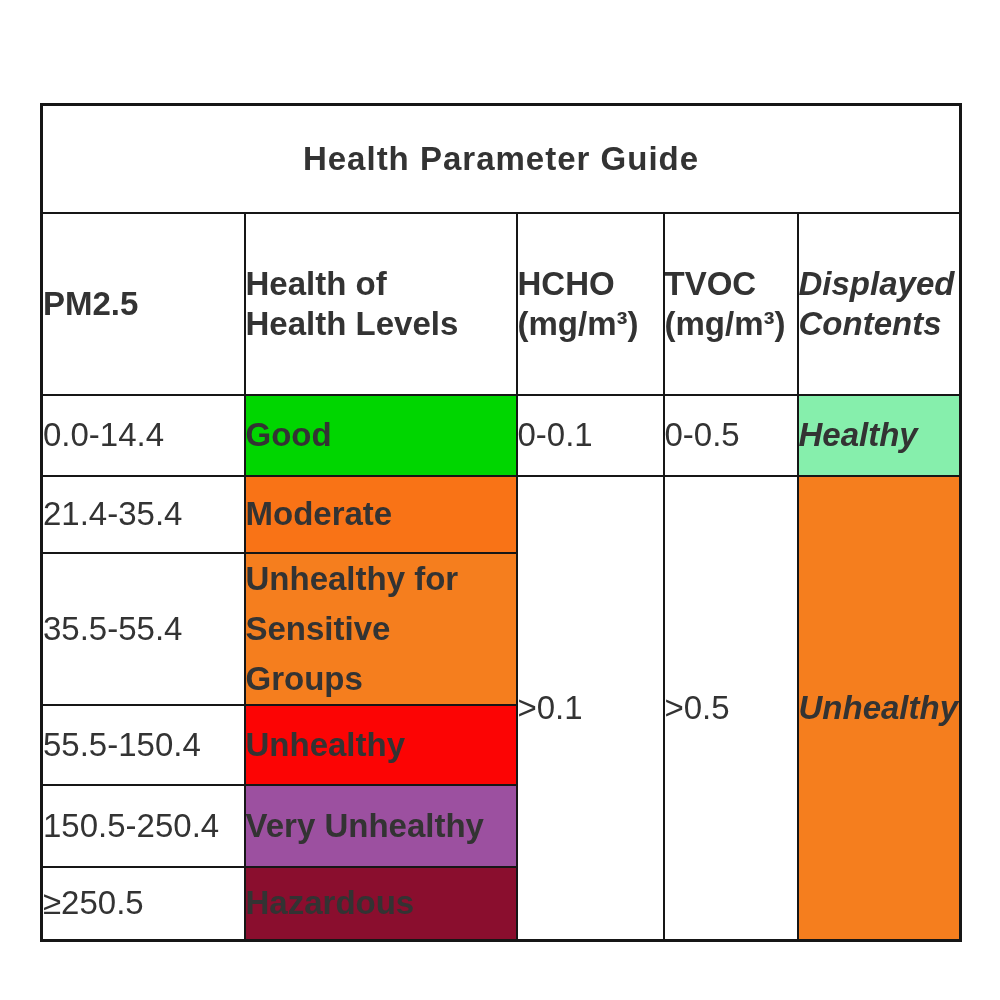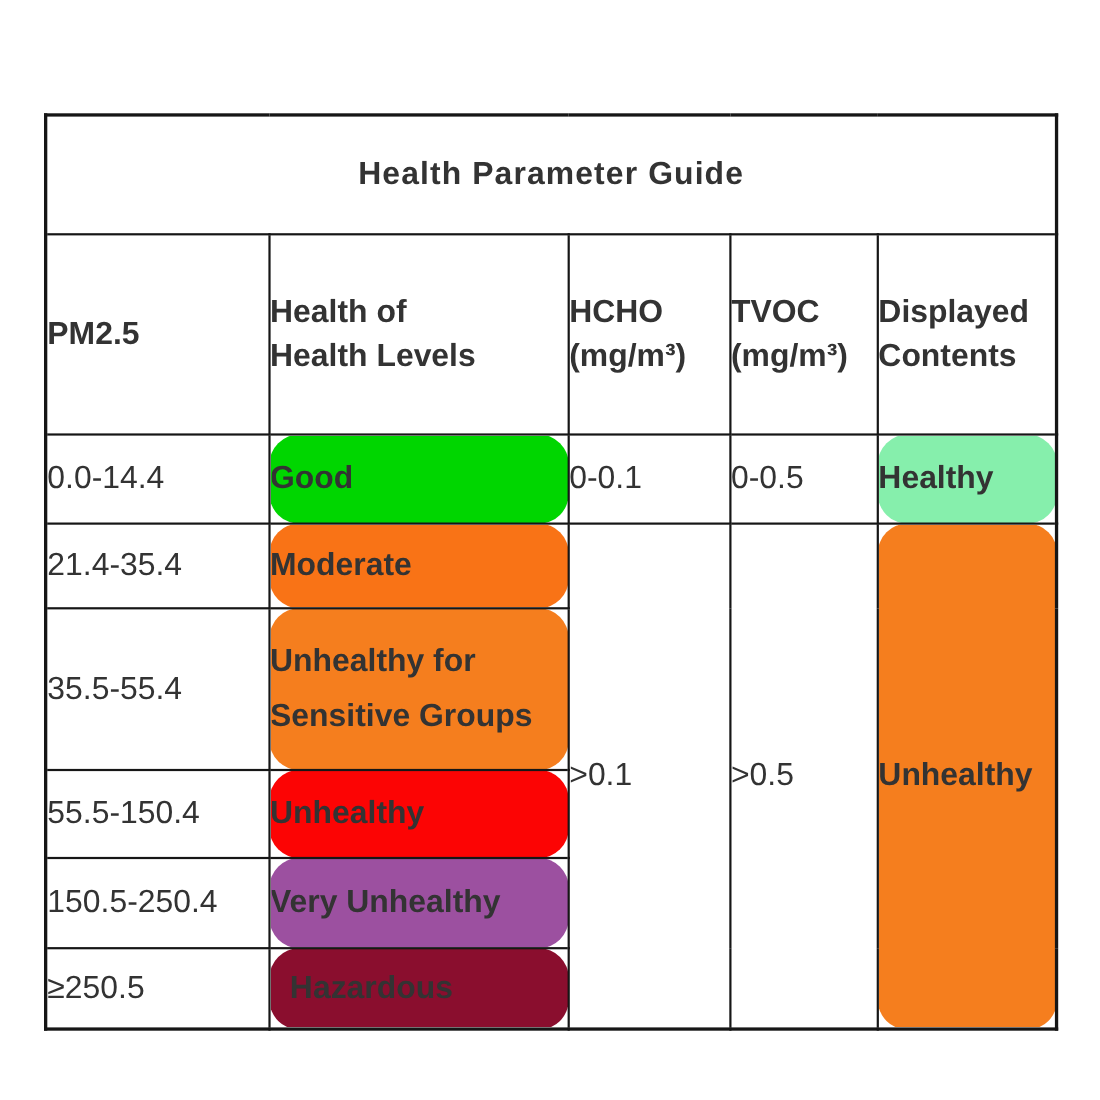--- a/index.html
+++ b/index.html
@@ -17,30 +17,30 @@
   }
   table.guide {
     border-collapse: collapse;
     table-layout: fixed;
     border: 3px solid #161616;
   }
   table.guide td {
     border: 2px solid #161616;
     vertical-align: middle;
     color: #333333;
-    font-size: 29px;
+    font-size: 33px;
     padding: 0;
     overflow: hidden;
   }
   
   td.c-pm   { padding-left: 22px; }
   td.c-lvl  { padding-left: 20px; }
   td.c-hcho { padding-left: 16px; }
   td.c-tvoc { padding-left: 16px; }
-  td.c-disp { padding-left: 12px; }
+  td.c-disp { padding-left: 12px; font-style: italic; }
 
   tr.r-title  { height: 108px; }
   tr.r-header { height: 182px; }
   tr.r-1 { height: 81px; }
   tr.r-2 { height: 77px; }
   tr.r-3 { height: 147px; }
   tr.r-4 { height: 80px; }
   tr.r-5 { height: 82px; }
   tr.r-6 { height: 74px; }
 
@@ -53,21 +53,20 @@
     padding: 0;
   }
   td.hdr {
     font-weight: bold;
     font-size: 26px;
     line-height: 40px;
     color: #3a3a3a;
   }
   .lbl {
     font-weight: bold;
-    border-radius: 27px;
   }
   .text-dark  { color: #333333; }
   .text-light { color: #ffffff; }
   .two-line-lvl { line-height: 50px; }
   .line { display: block; }
 </style>
 </head>
 <body>
 
 <div class="guide-wrap">
@@ -134,17 +133,17 @@
       <td class="c-lvl lbl text-light" style="background-color: rgb(252, 4, 4);">Unhealthy</td>
     </tr>
 
     <tr class="r-5">
       <td class="c-pm">150.5-250.4</td>
       <td class="c-lvl lbl text-light" style="background-color: rgb(156, 80, 160);">Very Unhealthy</td>
     </tr>
 
     <tr class="r-6">
       <td class="c-pm">≥250.5</td>
-      <td class="c-lvl lbl text-light" style="background-color: rgb(138, 14, 46); padding-left: 18px;">Hazardous</td>
+      <td class="c-lvl lbl text-light" style="background-color: rgb(138, 14, 46);">Hazardous</td>
     </tr>
   </tbody>
     </table>
 </div>
 
 </body></html>

